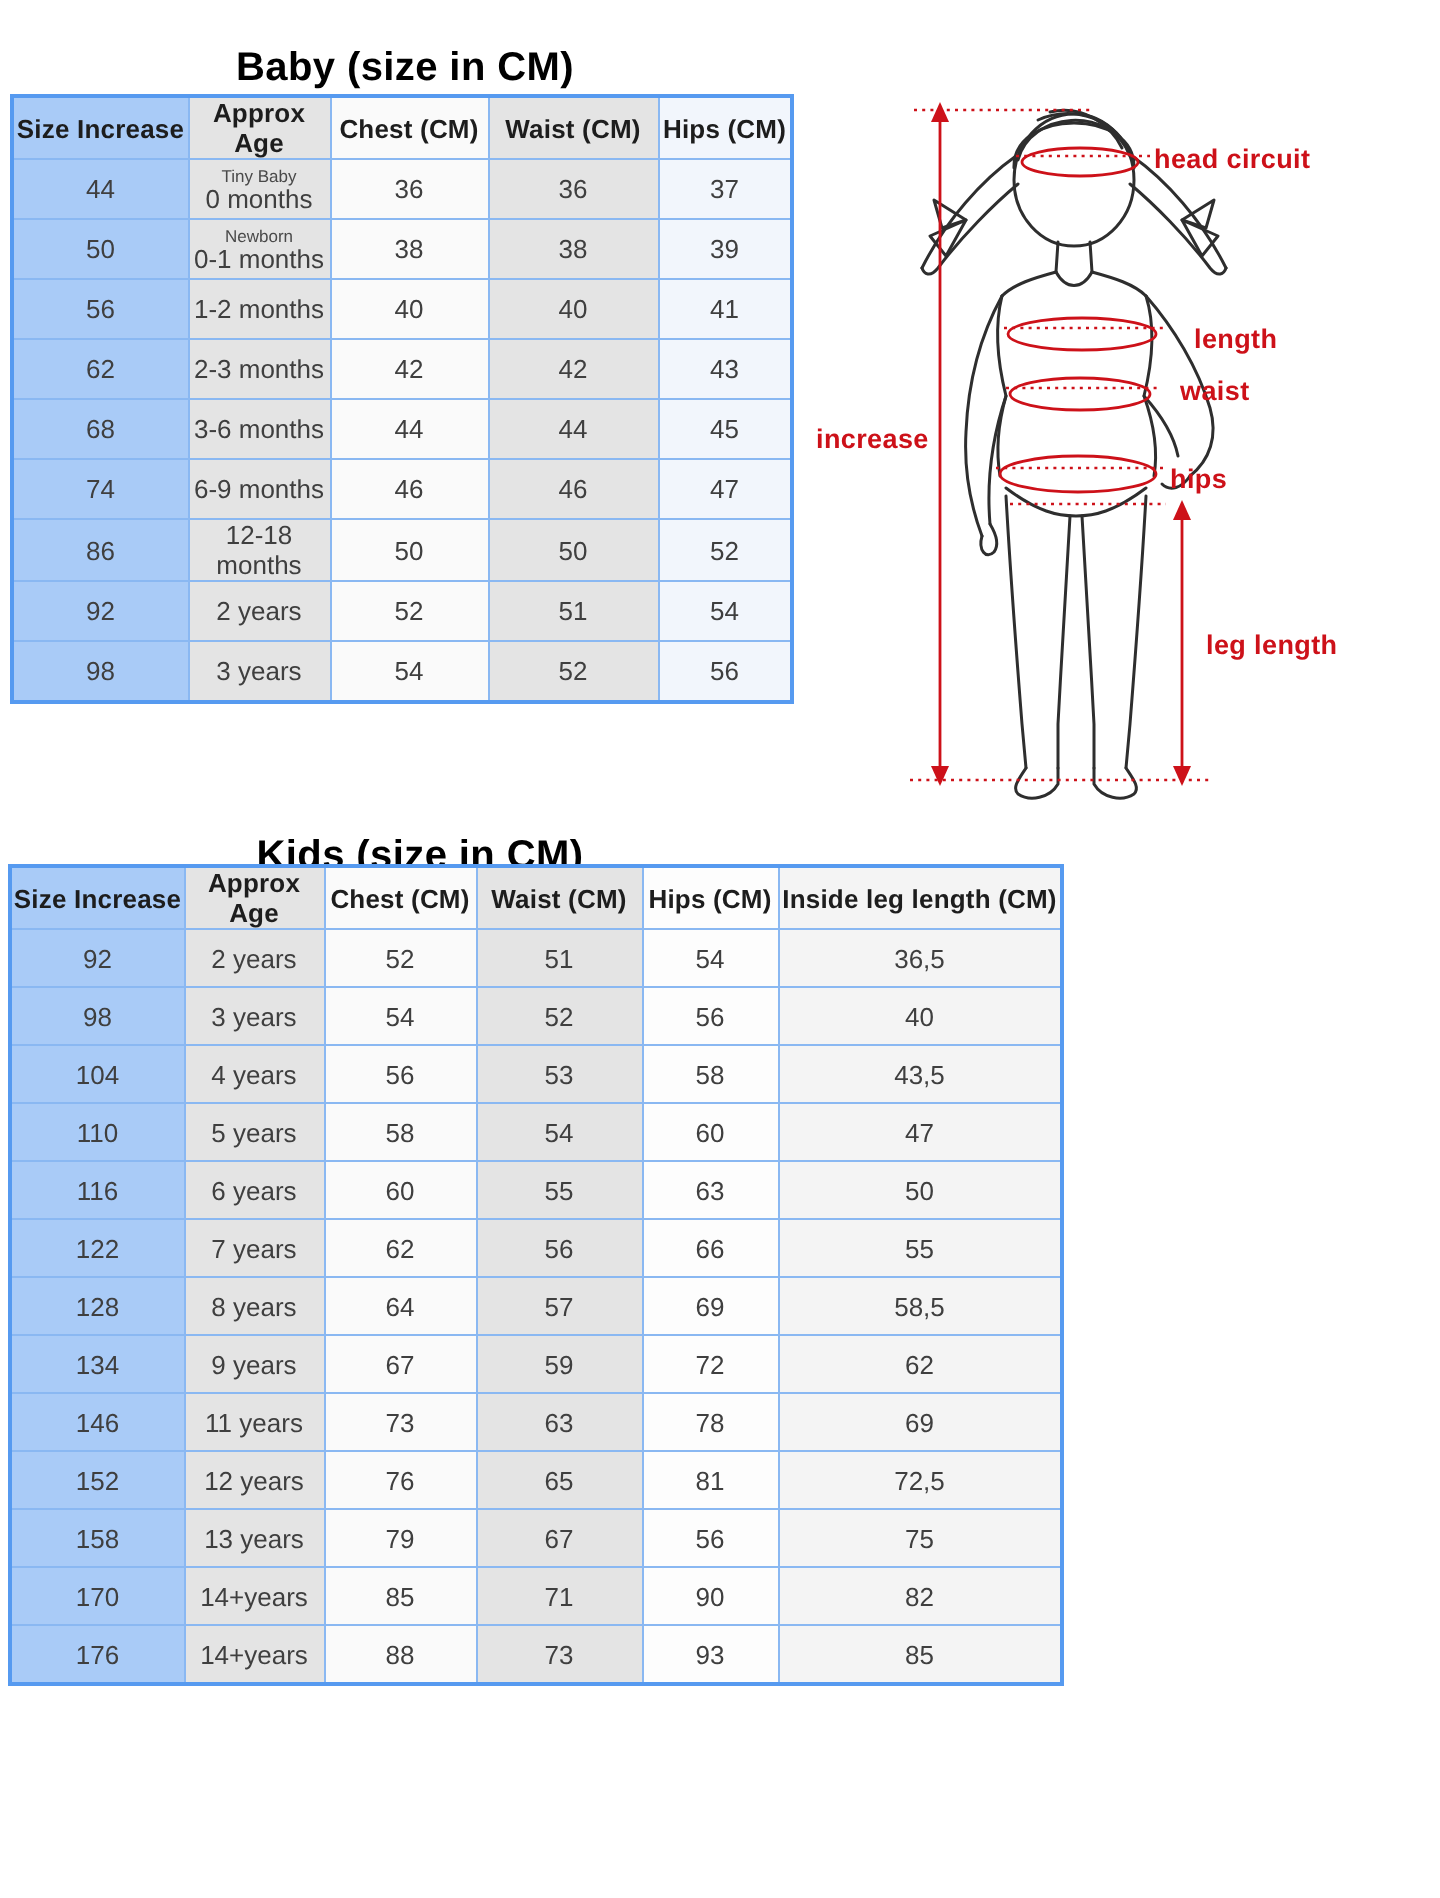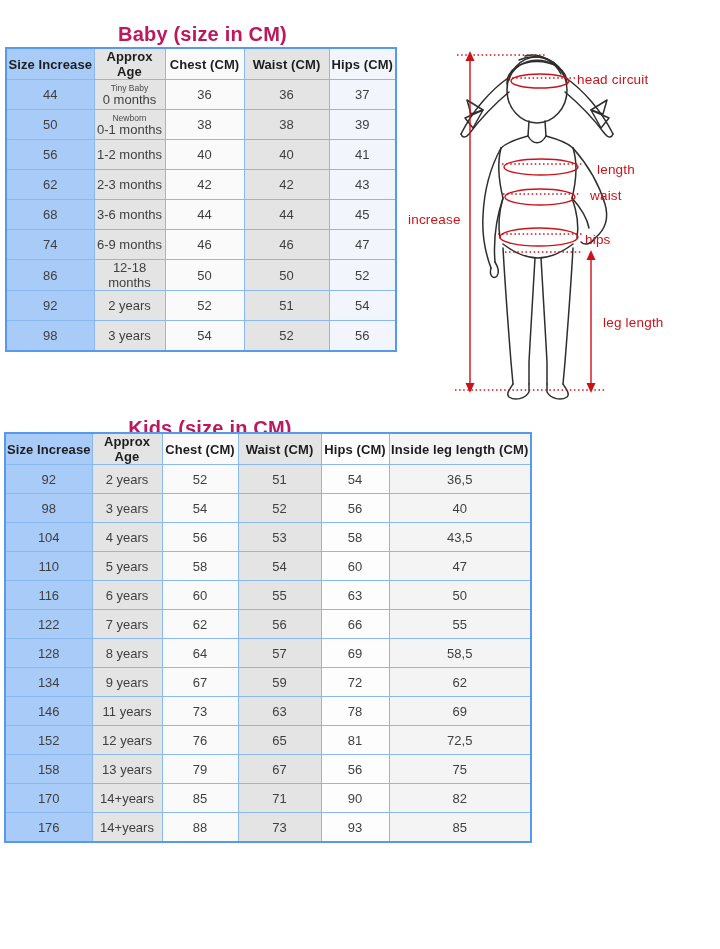--- a/index.html
+++ b/index.html
@@ -3,21 +3,21 @@
 <meta charset="utf-8">
 <style>
   html,body{margin:0;padding:0}
   body{
     width:720px;height:949px;position:relative;overflow:hidden;
     background:#ffffff;
     font-family:"Liberation Sans",sans-serif;
     -webkit-font-smoothing:antialiased;
   }
   .title{
-    position:absolute;font-weight:700;font-size:20px;color:#be185d;
+    position:absolute;font-weight:700;font-size:20px;color:#000000;
     text-align:center;letter-spacing:.2px;
   }
   #baby-title{left:10px;top:10px;width:385px}
   #kids-title{left:10px;top:400px;width:400px}
 
   .tblwrap{position:absolute}
   #baby-wrap{left:5px;top:47px}
   #kids-wrap{left:4px;top:432px}
 
   table{border-collapse:collapse;table-layout:fixed;border:2px solid var(--border-outer)}
@@ -41,21 +41,21 @@
   .kids-table th:nth-child(4),.kids-table td:nth-child(4){background:var(--col-gray)}
   .kids-table th:nth-child(5),.kids-table td:nth-child(5){background:var(--col-white)}
   .kids-table th:nth-child(6),.kids-table td:nth-child(6){background:var(--col-faint)}
 
   .age-small{display:block;font-size:8.5px;line-height:10px;color:#4a4a4a}
   .age-main{display:block;font-size:13px;line-height:14px}
 
   #figure{position:absolute;left:405px;top:22px;width:312px;height:387px}
   #figure svg{position:absolute;left:0;top:0}
   .fig-label{
-    position:absolute;color:var(--accent);font-weight:400;font-size:13.5px;
+    position:absolute;color:var(--accent);font-weight:700;font-size:13.5px;
     white-space:nowrap;letter-spacing:.2px;
   }
   #lbl-head{left:172px;top:50px}
   #lbl-chest{left:192px;top:140px}
   #lbl-waist{left:185px;top:166px}
   #lbl-increase{left:3px;top:190px}
   #lbl-hips{left:180px;top:210px}
   #lbl-leg{left:198px;top:293px}
 
   .body-line{stroke:#2e2e2e;fill:none;stroke-width:1.5;stroke-linecap:round;stroke-linejoin:round}

